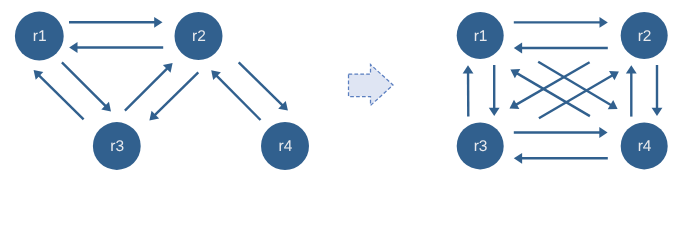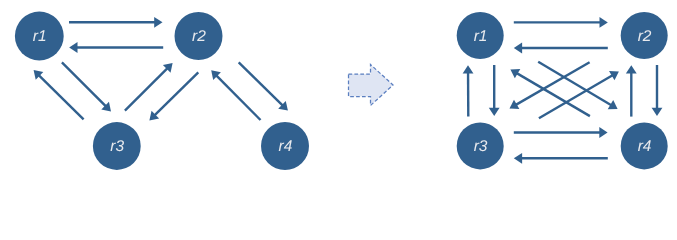--- a/index.html
+++ b/index.html
@@ -1,18 +1,18 @@
 <!DOCTYPE html>
 <html><head>
 <meta charset="utf-8">
 <title>Graph Transformation Diagram</title>
 <style>
   html,body{margin:0;padding:0;background:#ffffff;}
   body{width:677px;height:179px;overflow:hidden;font-family:"Liberation Sans",sans-serif;}
-  #stage{position:relative;width:548px;height:179px;background:#fff;font-style:italic;}
+  #stage{position:relative;width:548px;height:179px;background:#fff;}
   svg{display:block;}
   .nodelabel{-webkit-font-smoothing:antialiased;text-rendering:geometricPrecision;font-family:"Liberation Sans",sans-serif;font-size:15.5px;fill:#E8EAEE;}
 </style>
 </head>
 <body>
 
 <div id="stage">
   <svg id="scene" width="677" height="179" viewBox="0 0 677 179">
       <g>
         <g>

